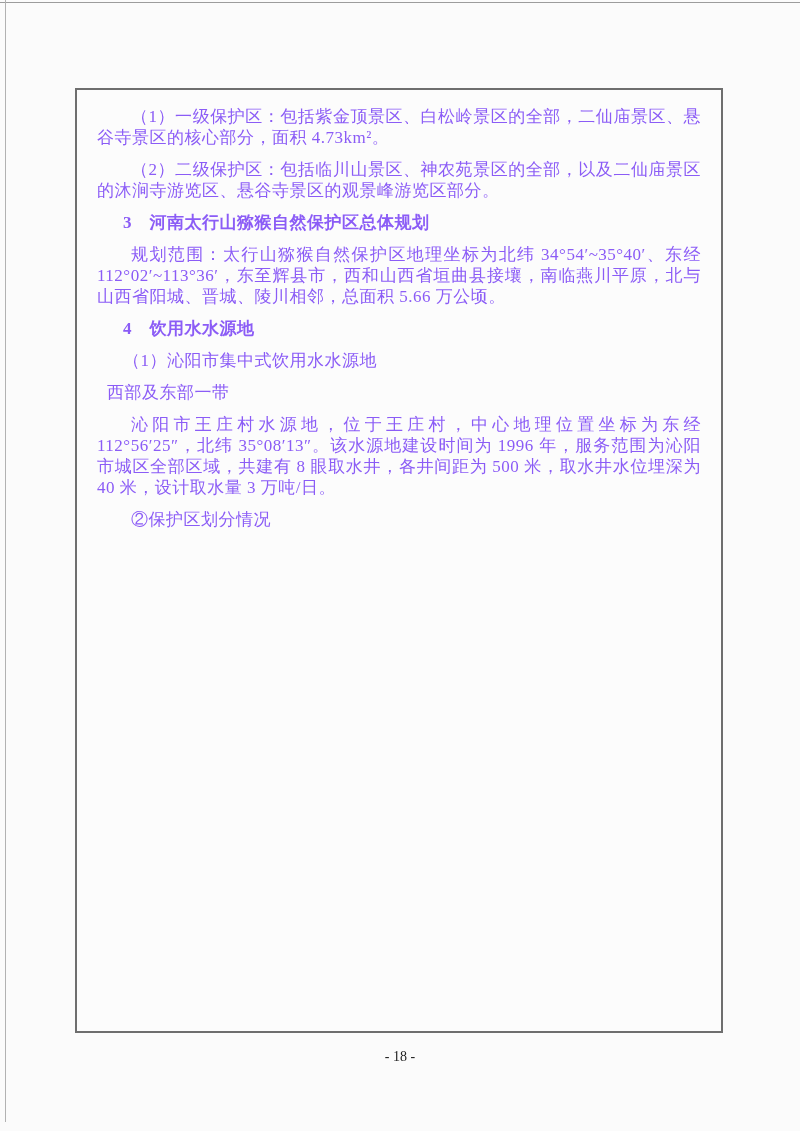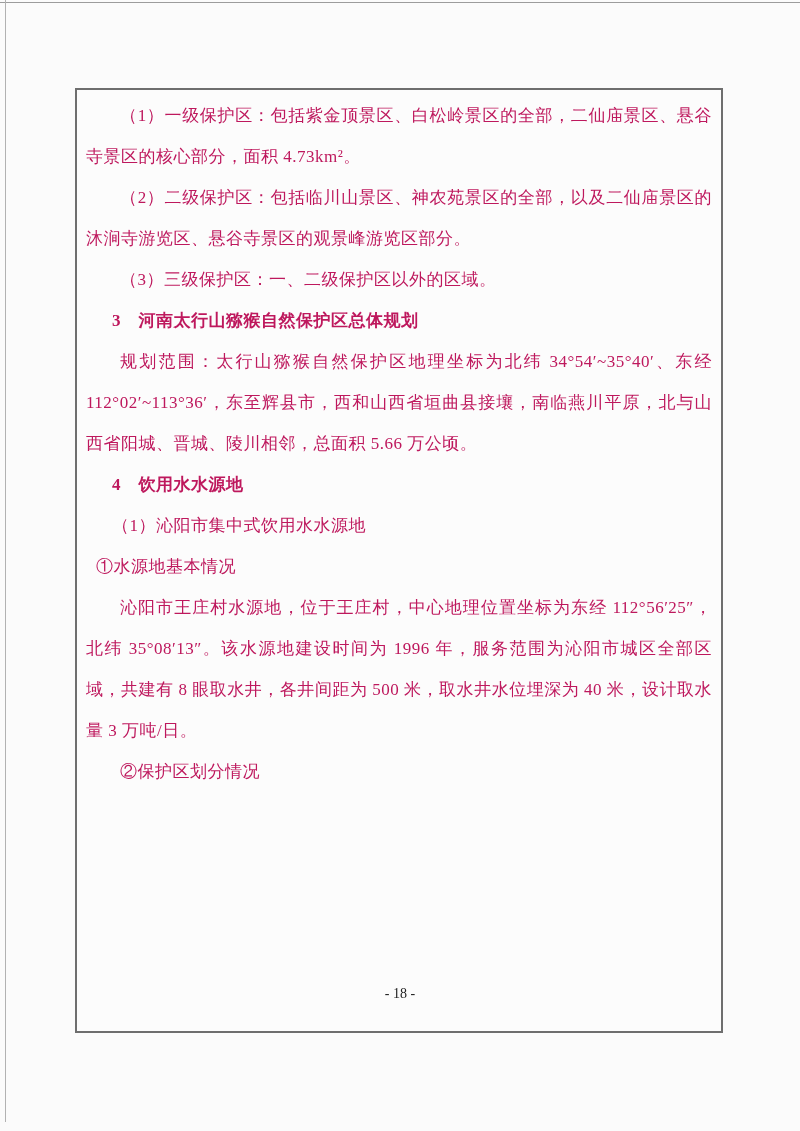--- a/index.html
+++ b/index.html
@@ -26,55 +26,54 @@
   .content-box {
     position: absolute;
     left: 75px; top: 88px;
     width: 648px; height: 945px;
     box-sizing: border-box;
     border: 2px solid #6e6e6e;
     background: #fcfcfc;
     padding: 5px 9px 0 9px;
   }
   .content-box p {
-    margin: 0;
+    margin: 11px;
     font-size: 17px;
-    line-height: 41px;
+    line-height: 21px;
     text-align: justify;
-    color: #be185d;
+    color: #8b5cf6;
     letter-spacing: 0.5px;
   }
   .indent2  { text-indent: 34px; }
   .indent15 { text-indent: 26px; }
   .indent05 { text-indent: 10px; }
   .heading  {
     font-weight: bold;
     text-indent: 26px;
   }
   .page-number {
     position: absolute;
-    top: 986px; left: 0;
+    top: 1049px; left: 0;
     width: 100%;
     text-align: center;
     font-size: 14px;
     color: #222222;
   }
 </style>
 </head>
 <body>
 
 <div class="top-rule"></div>
 <div class="left-rule"></div>
 
 <div class="content-box">
   <p class="indent2">（1）一级保护区：包括紫金顶景区、白松岭景区的全部，二仙庙景区、悬谷寺景区的核心部分，面积 4.73km²。</p>
   <p class="indent2">（2）二级保护区：包括临川山景区、神农苑景区的全部，以及二仙庙景区的沐涧寺游览区、悬谷寺景区的观景峰游览区部分。</p>
-  <p class="indent2">（3）三级保护区：一、二级保护区以外的区域。</p>
   <p class="heading">3　河南太行山猕猴自然保护区总体规划</p>
   <p class="indent2">规划范围：太行山猕猴自然保护区地理坐标为北纬 34°54′~35°40′、东经 112°02′~113°36′，东至辉县市，西和山西省垣曲县接壤，南临燕川平原，北与山西省阳城、晋城、陵川相邻，总面积 5.66 万公顷。</p>
   <p class="heading">4　饮用水水源地</p>
   <p class="indent15">（1）沁阳市集中式饮用水水源地</p>
-  <p class="indent05">①水源地基本情况</p>
+  <p class="indent05">西部及东部一带</p>
   <p class="indent2">沁阳市王庄村水源地，位于王庄村，中心地理位置坐标为东经 112°56′25″，北纬 35°08′13″。该水源地建设时间为 1996 年，服务范围为沁阳市城区全部区域，共建有 8 眼取水井，各井间距为 500 米，取水井水位埋深为 40 米，设计取水量 3 万吨/日。</p>
   <p class="indent2">②保护区划分情况</p>
 </div>
 
 <div class="page-number">- 18 -</div>
 
 </body></html>

